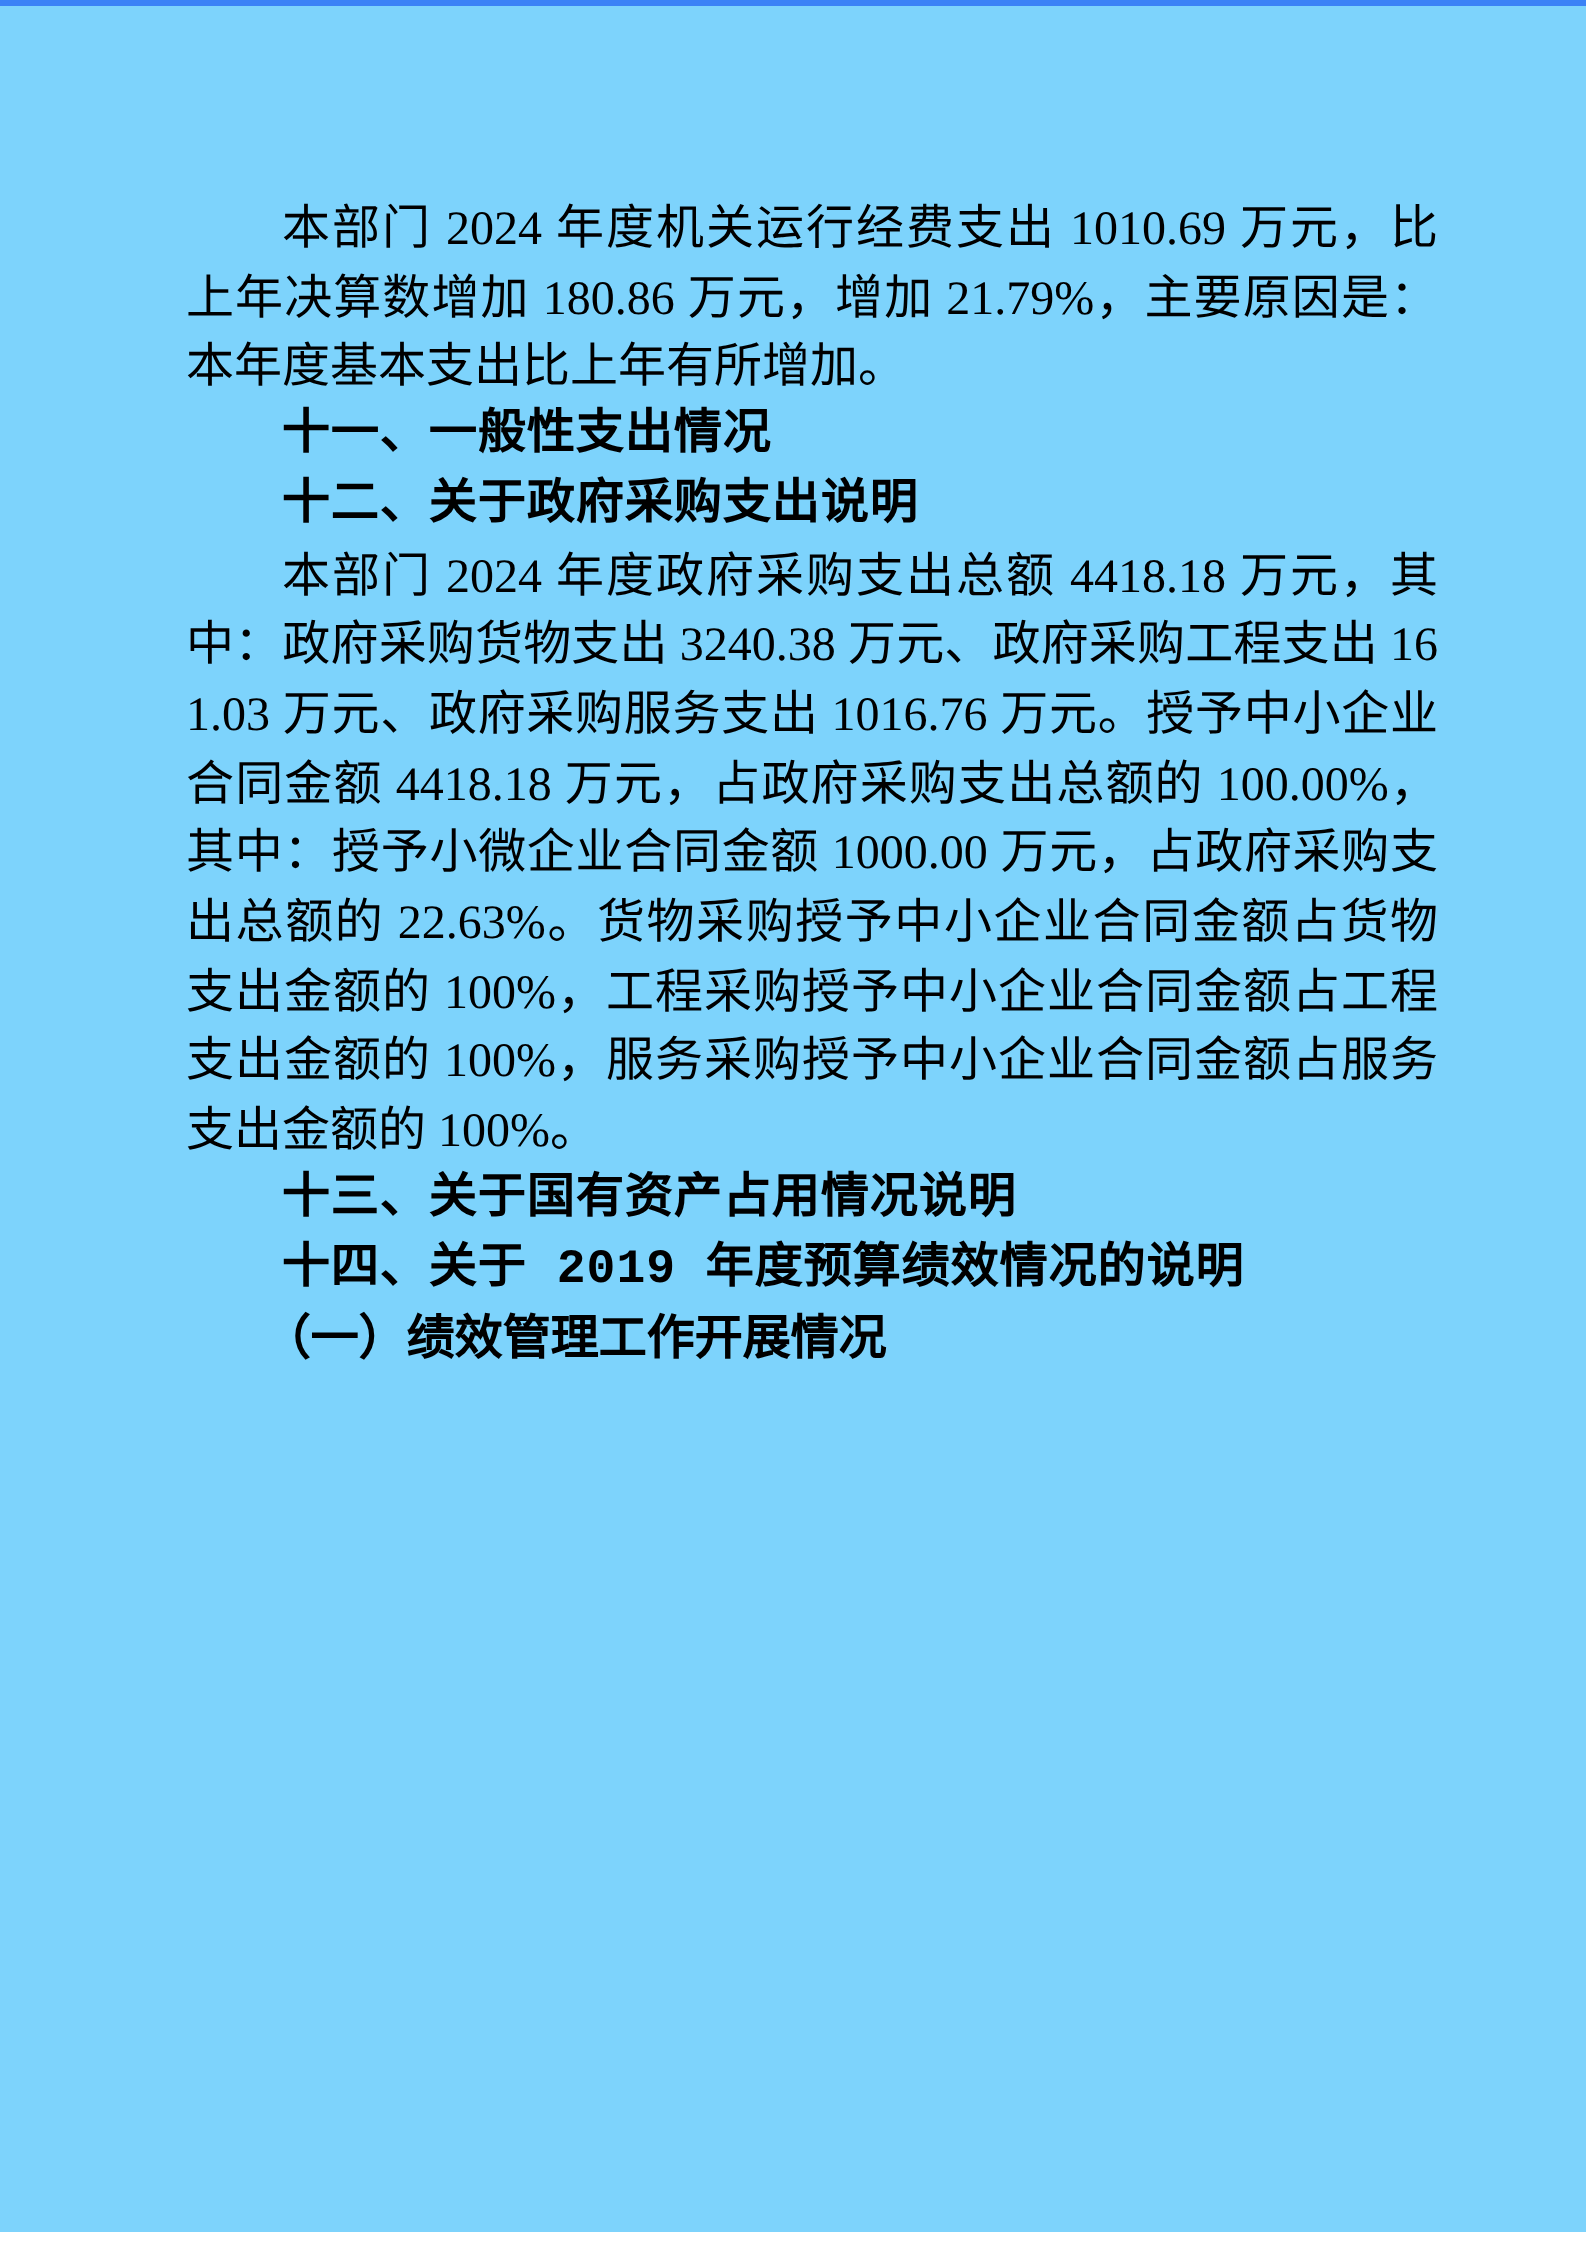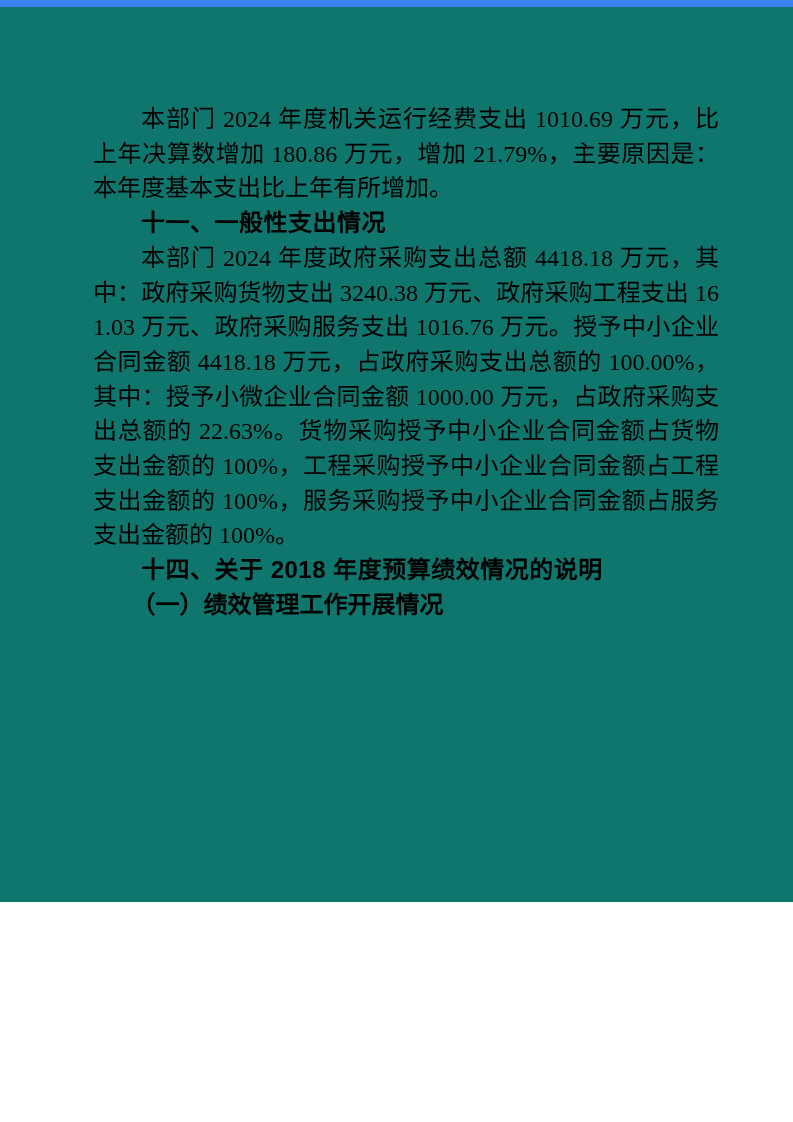--- a/index.html
+++ b/index.html
@@ -3,62 +3,64 @@
 <meta charset="utf-8">
 <style>
   html, body {
     margin: 0;
     padding: 0;
     background: #ffffff;
   }
   .page {
     position: relative;
     width: 793px;
-    height: 902px;
-    background: #0f766e;
+    height: 1116px;
+    background: #7dd3fc;
     overflow: hidden;
     box-sizing: border-box;
-    border-top: 7px solid #3b82f6; 
+    border-top: 3px solid #3b82f6; 
   }
   .content {
     position: absolute;
     left: 93px;
     top: 95px;
     width: 626px;
     color: #000000;
     font-family: "Liberation Serif", "DejaVu Serif", serif;
     font-size: 24px;
     line-height: 34.7px;
     text-align: justify;
   }
   .content p {
     margin: 0;
     padding: 0;
     text-indent: 2em;
     word-break: break-all;
   }
   
   .content p.heading {
-    font-family: Liberation Sans, sans-serif;
+    font-family: Liberation Mono, monospace;
     font-weight: bold;
     text-align: left;
     letter-spacing: 0.5px;
   }
   
   .content p.subheading {
     font-family: "Liberation Sans", "DejaVu Sans", sans-serif;
     font-weight: 600;
     text-align: left;
     text-indent: 1.6em;
   }
 </style>
 </head>
 <body>
 
 <div class="page">
   <div class="content">
     <p class="body">本部门 2024 年度机关运行经费支出 1010.69 万元，比上年决算数增加 180.86 万元，增加 21.79%，主要原因是：本年度基本支出比上年有所增加。</p>
     <p class="heading">十一、一般性支出情况</p>
+    <p class="heading">十二、关于政府采购支出说明</p>
     <p class="body">本部门 2024 年度政府采购支出总额 4418.18 万元，其中：政府采购货物支出 3240.38 万元、政府采购工程支出 161.03 万元、政府采购服务支出 1016.76 万元。授予中小企业合同金额 4418.18 万元，占政府采购支出总额的 100.00%，其中：授予小微企业合同金额 1000.00 万元，占政府采购支出总额的 22.63%。货物采购授予中小企业合同金额占货物支出金额的 100%，工程采购授予中小企业合同金额占工程支出金额的 100%，服务采购授予中小企业合同金额占服务支出金额的 100%。</p>
-    <p class="heading">十四、关于 2018 年度预算绩效情况的说明</p>
+    <p class="heading">十三、关于国有资产占用情况说明</p>
+    <p class="heading">十四、关于 2019 年度预算绩效情况的说明</p>
     <p class="subheading">（一）绩效管理工作开展情况</p>
   </div>
 </div>
 
 </body></html>

